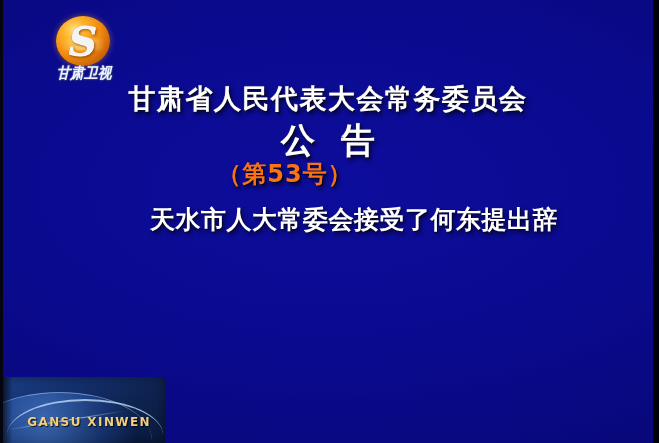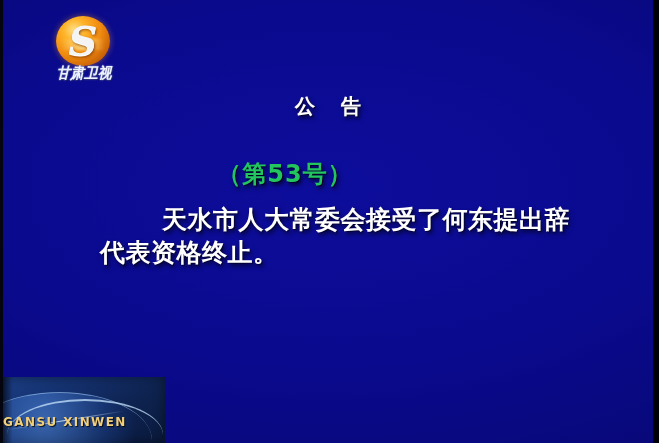--- a/index.html
+++ b/index.html
@@ -141,42 +141,42 @@
     line-height: 34px;
     color: #ffffff;
     text-shadow:
       1px 1px 0 rgba(0,0,0,0.55),
       2px 3px 4px rgba(0,0,0,0.75),
       0 0 1px rgba(255,255,255,0.6);
     white-space: nowrap;
   }
   .doc-subtitle {
     margin-top: 7px;
-    font-size: 20px;
+    font-size: 34px;
     font-weight: bold;
     letter-spacing: 26px;
     text-indent: 26px;
     line-height: 34px;
     color: #ffffff;
     text-shadow:
       1px 1px 0 rgba(0,0,0,0.55),
       2px 3px 4px rgba(0,0,0,0.75),
       0 0 1px rgba(255,255,255,0.6);
     white-space: nowrap;
   }
   .doc-number {
     position: absolute;
     left: 0;
     top: 158px;
     width: 564px;
     text-align: center;
     font-size: 24px;
     font-weight: bold;
     letter-spacing: 1px;
-    color: #22c55e;
+    color: #f97316;
     text-shadow:
       1px 1px 0 rgba(0,0,0,0.55),
       2px 3px 4px rgba(0,0,0,0.75);
     white-space: nowrap;
   }
 
   .doc-body {
     position: absolute;
     left: 97px;
     top: 203px;
@@ -188,21 +188,20 @@
     line-height: 33px;
     letter-spacing: 0.5px;
     color: #ffffff;
     text-shadow:
       1px 1px 0 rgba(0,0,0,0.5),
       2px 3px 4px rgba(0,0,0,0.7);
     white-space: nowrap;
   }
   .doc-line.indent {
     text-indent: 50px;
-    text-align: right;
   }
 
   
   .program-bug {
     position: absolute;
     left: 3px;
     top: 377px;
     width: 162px;
     height: 66px;
     z-index: 30;
@@ -260,24 +259,24 @@
     color: #f6c64a;
     background: linear-gradient(180deg, #fff0b8 0%, #f3c košík 0%, #f0bf45 38%, #c8860f 60%, #f7d876 100%);
     -webkit-background-clip: text;
     background-clip: text;
     -webkit-text-fill-color: transparent;
     text-shadow: 0 0 0 rgba(0,0,0,0);
     filter: drop-shadow(1px 2px 1px rgba(0,0,0,0.75));
   }
   .bug-en {
     position: absolute;
-    left: 0;
+    left: 16px;
     top: 38px;
     width: 132px;
-    text-align: left;
+    text-align: right;
     font-size: 12px;
     font-weight: bold;
     letter-spacing: 1.4px;
     line-height: 14px;
     white-space: nowrap;
     color: #f2cf7a;
     text-shadow: 1px 1px 1px rgba(0,0,0,0.8);
   }
 </style>
 </head>
@@ -290,28 +289,28 @@
   <div class="logo-block">
     <div class="logo-sphere">
       <div class="logo-s">S</div>
     </div>
     <div class="logo-wordmark">甘肃卫视</div>
   </div>
 
   <div class="doc">
 
     <div class="heading-wrap">
+      <div class="doc-title">甘肃省人民代表大会常务委员会</div>
       <div class="doc-subtitle">公告</div>
     </div>
 
     <div class="doc-number">（第53号）</div>
 
     <div class="doc-body">
       <div class="doc-line indent">天水市人大常委会接受了何东提出辞</div>
-      <div class="doc-line">代表资格终止。</div>
     </div>
 
   </div>
 
   <div class="program-bug">
     <div class="bug-globe"></div>
     <div class="bug-arc"></div>
     <div class="bug-streak"></div>
     <div class="bug-sidebar"></div>
     <div class="bug-cn">甘肃新闻</div>

